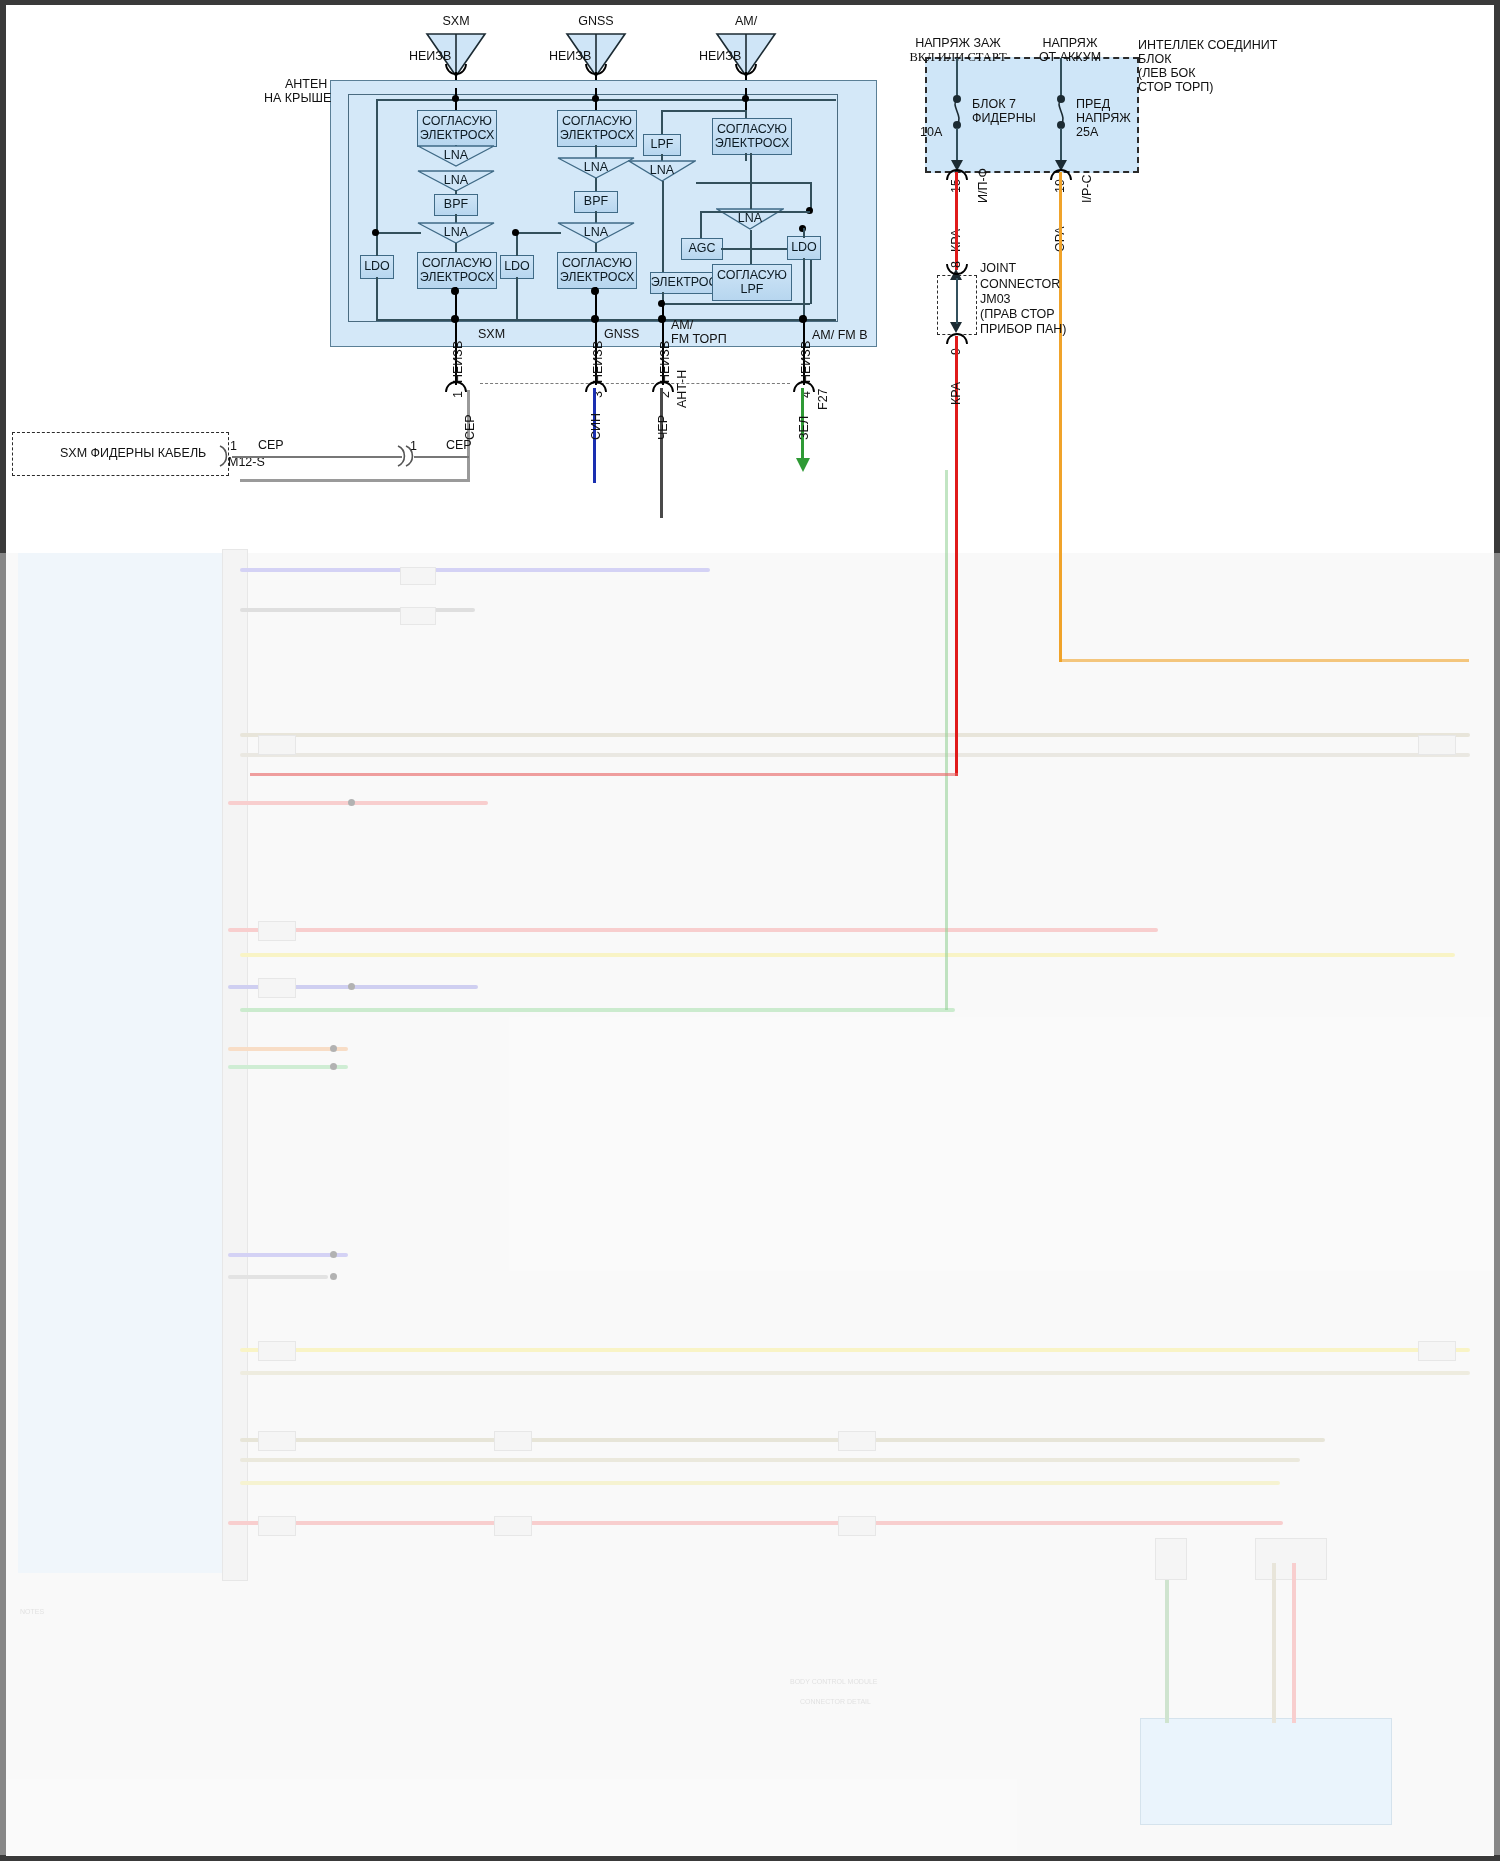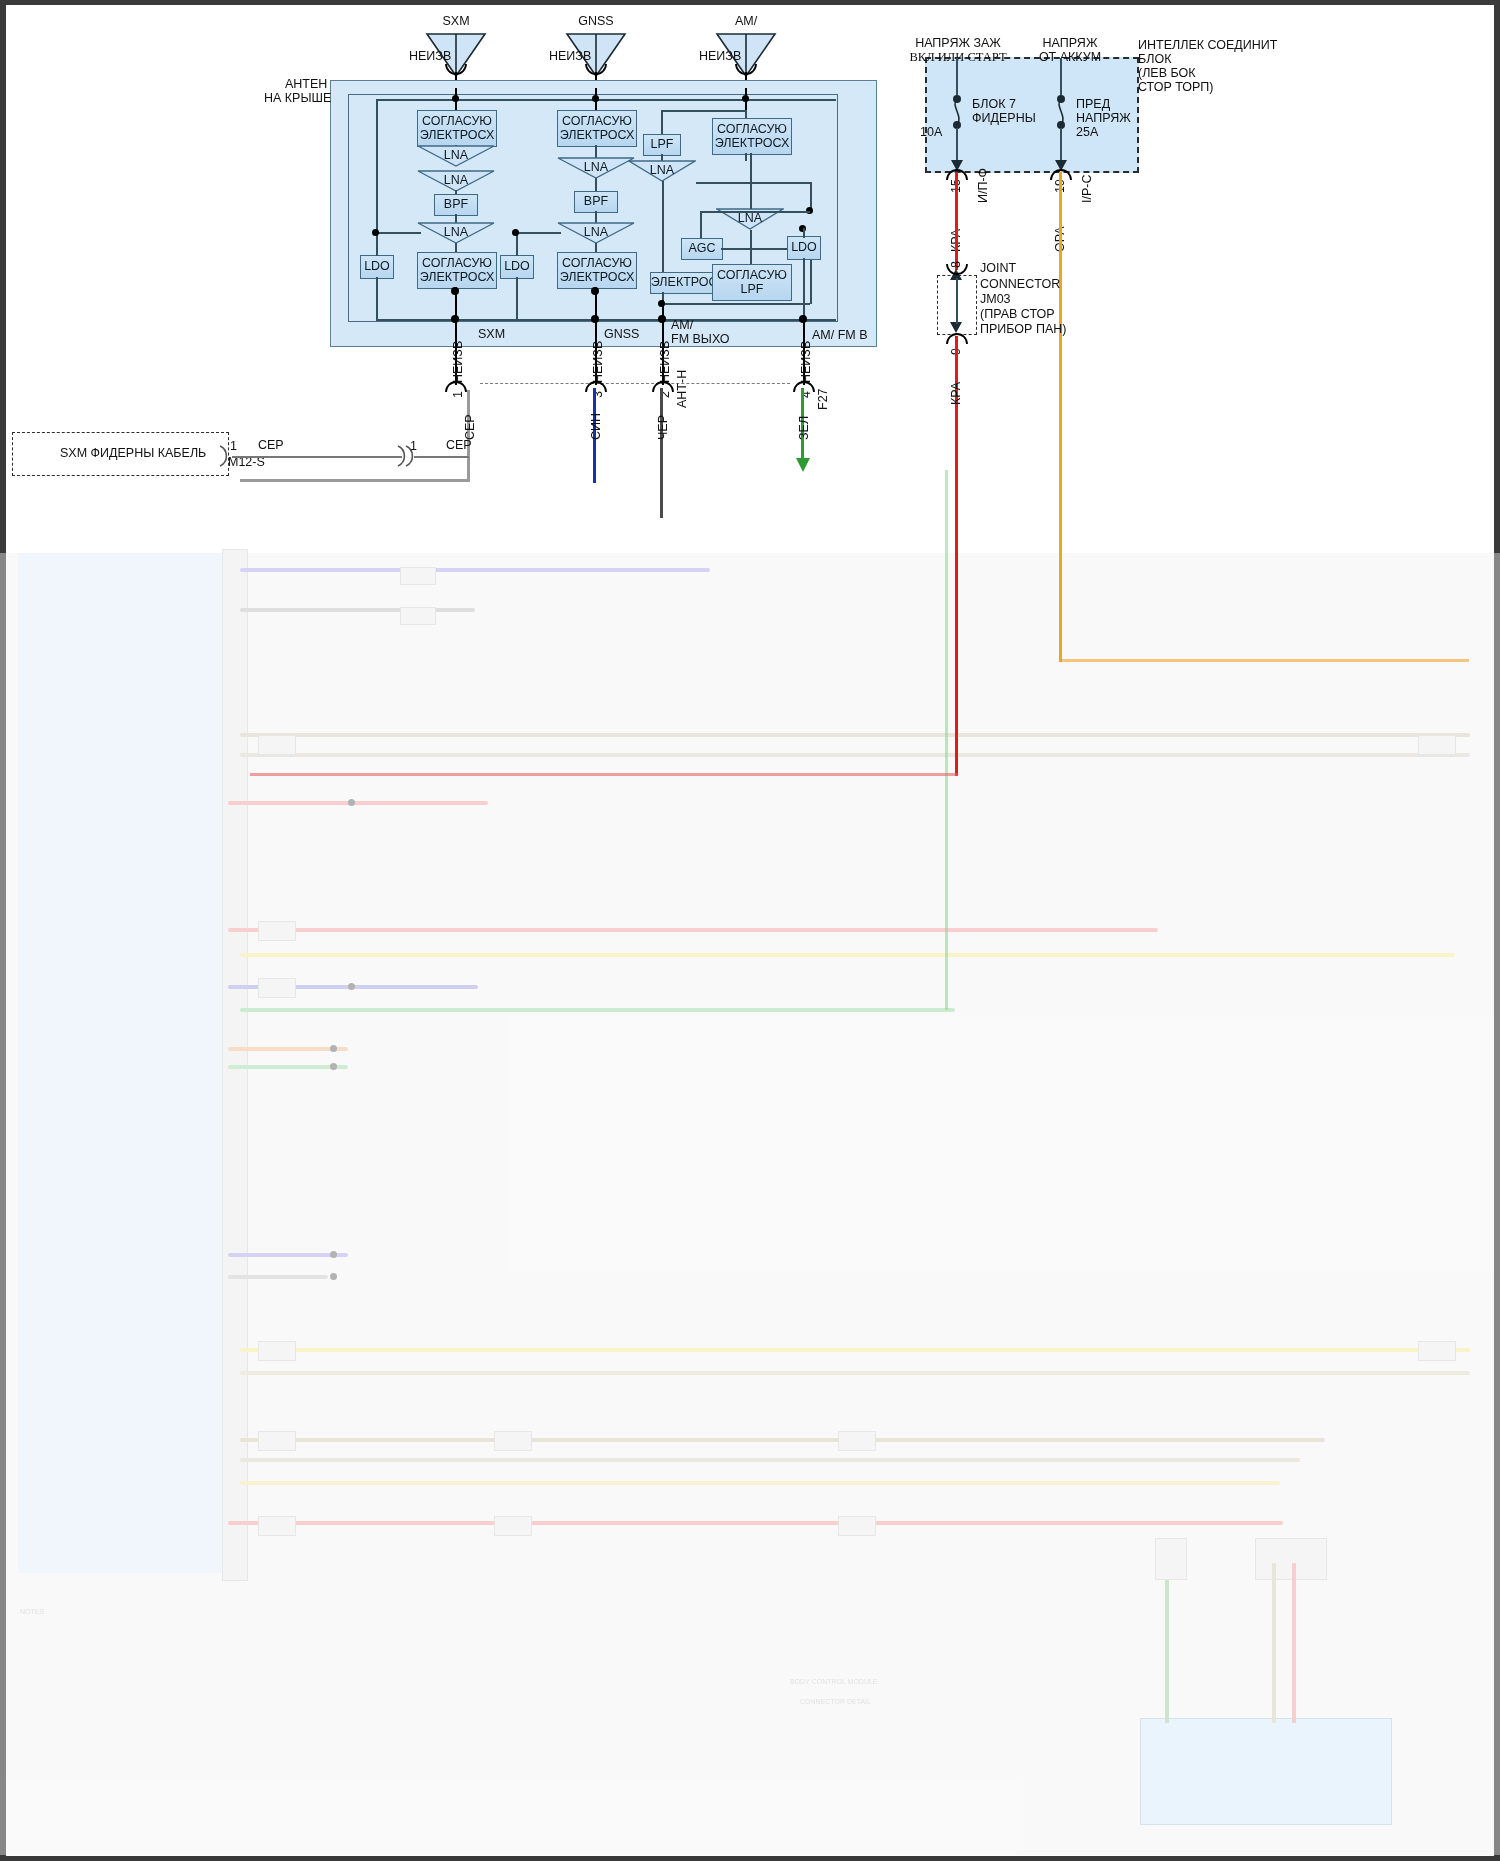--- a/index.html
+++ b/index.html
@@ -333,21 +333,21 @@
   <div class="blk" style="left:712px;top:264px;width:78px;height:35px;flex-direction:column;">
     <span>СОГЛАСУЮ</span>
     <span>LPF</span>
   </div>
   <div class="thin tv" style="left:810px;top:248px;height:56px;"></div>
   <div class="thin th" style="left:662px;top:303px;width:148px;"></div>
   <div class="node sm" style="left:658px;top:300px;"></div>
   <div class="node" style="left:658px;top:315px;"></div>
   <div class="wire wv" style="left:662px;top:300px;height:45px;"></div>
   <div class="lbl" style="left:671px;top:318px;">AM/</div>
-  <div class="lbl" style="left:671px;top:332px;">FM ВЫХО</div>
+  <div class="lbl" style="left:671px;top:332px;">FM ТОРП</div>
 
   <div class="blk" style="left:787px;top:236px;width:32px;height:22px;">
     <span>LDO</span>
   </div>
   <div class="node sm" style="left:799px;top:225px;"></div>
   <div class="thin tv" style="left:803px;top:228px;height:10px;"></div>
   <div class="thin tv" style="left:803px;top:258px;height:61px;"></div>
   <div class="node" style="left:799px;top:315px;"></div>
   <div class="wire wv" style="left:803px;top:315px;height:30px;"></div>
   <div class="lbl" style="left:812px;top:328px;">AM/ FM B</div>

